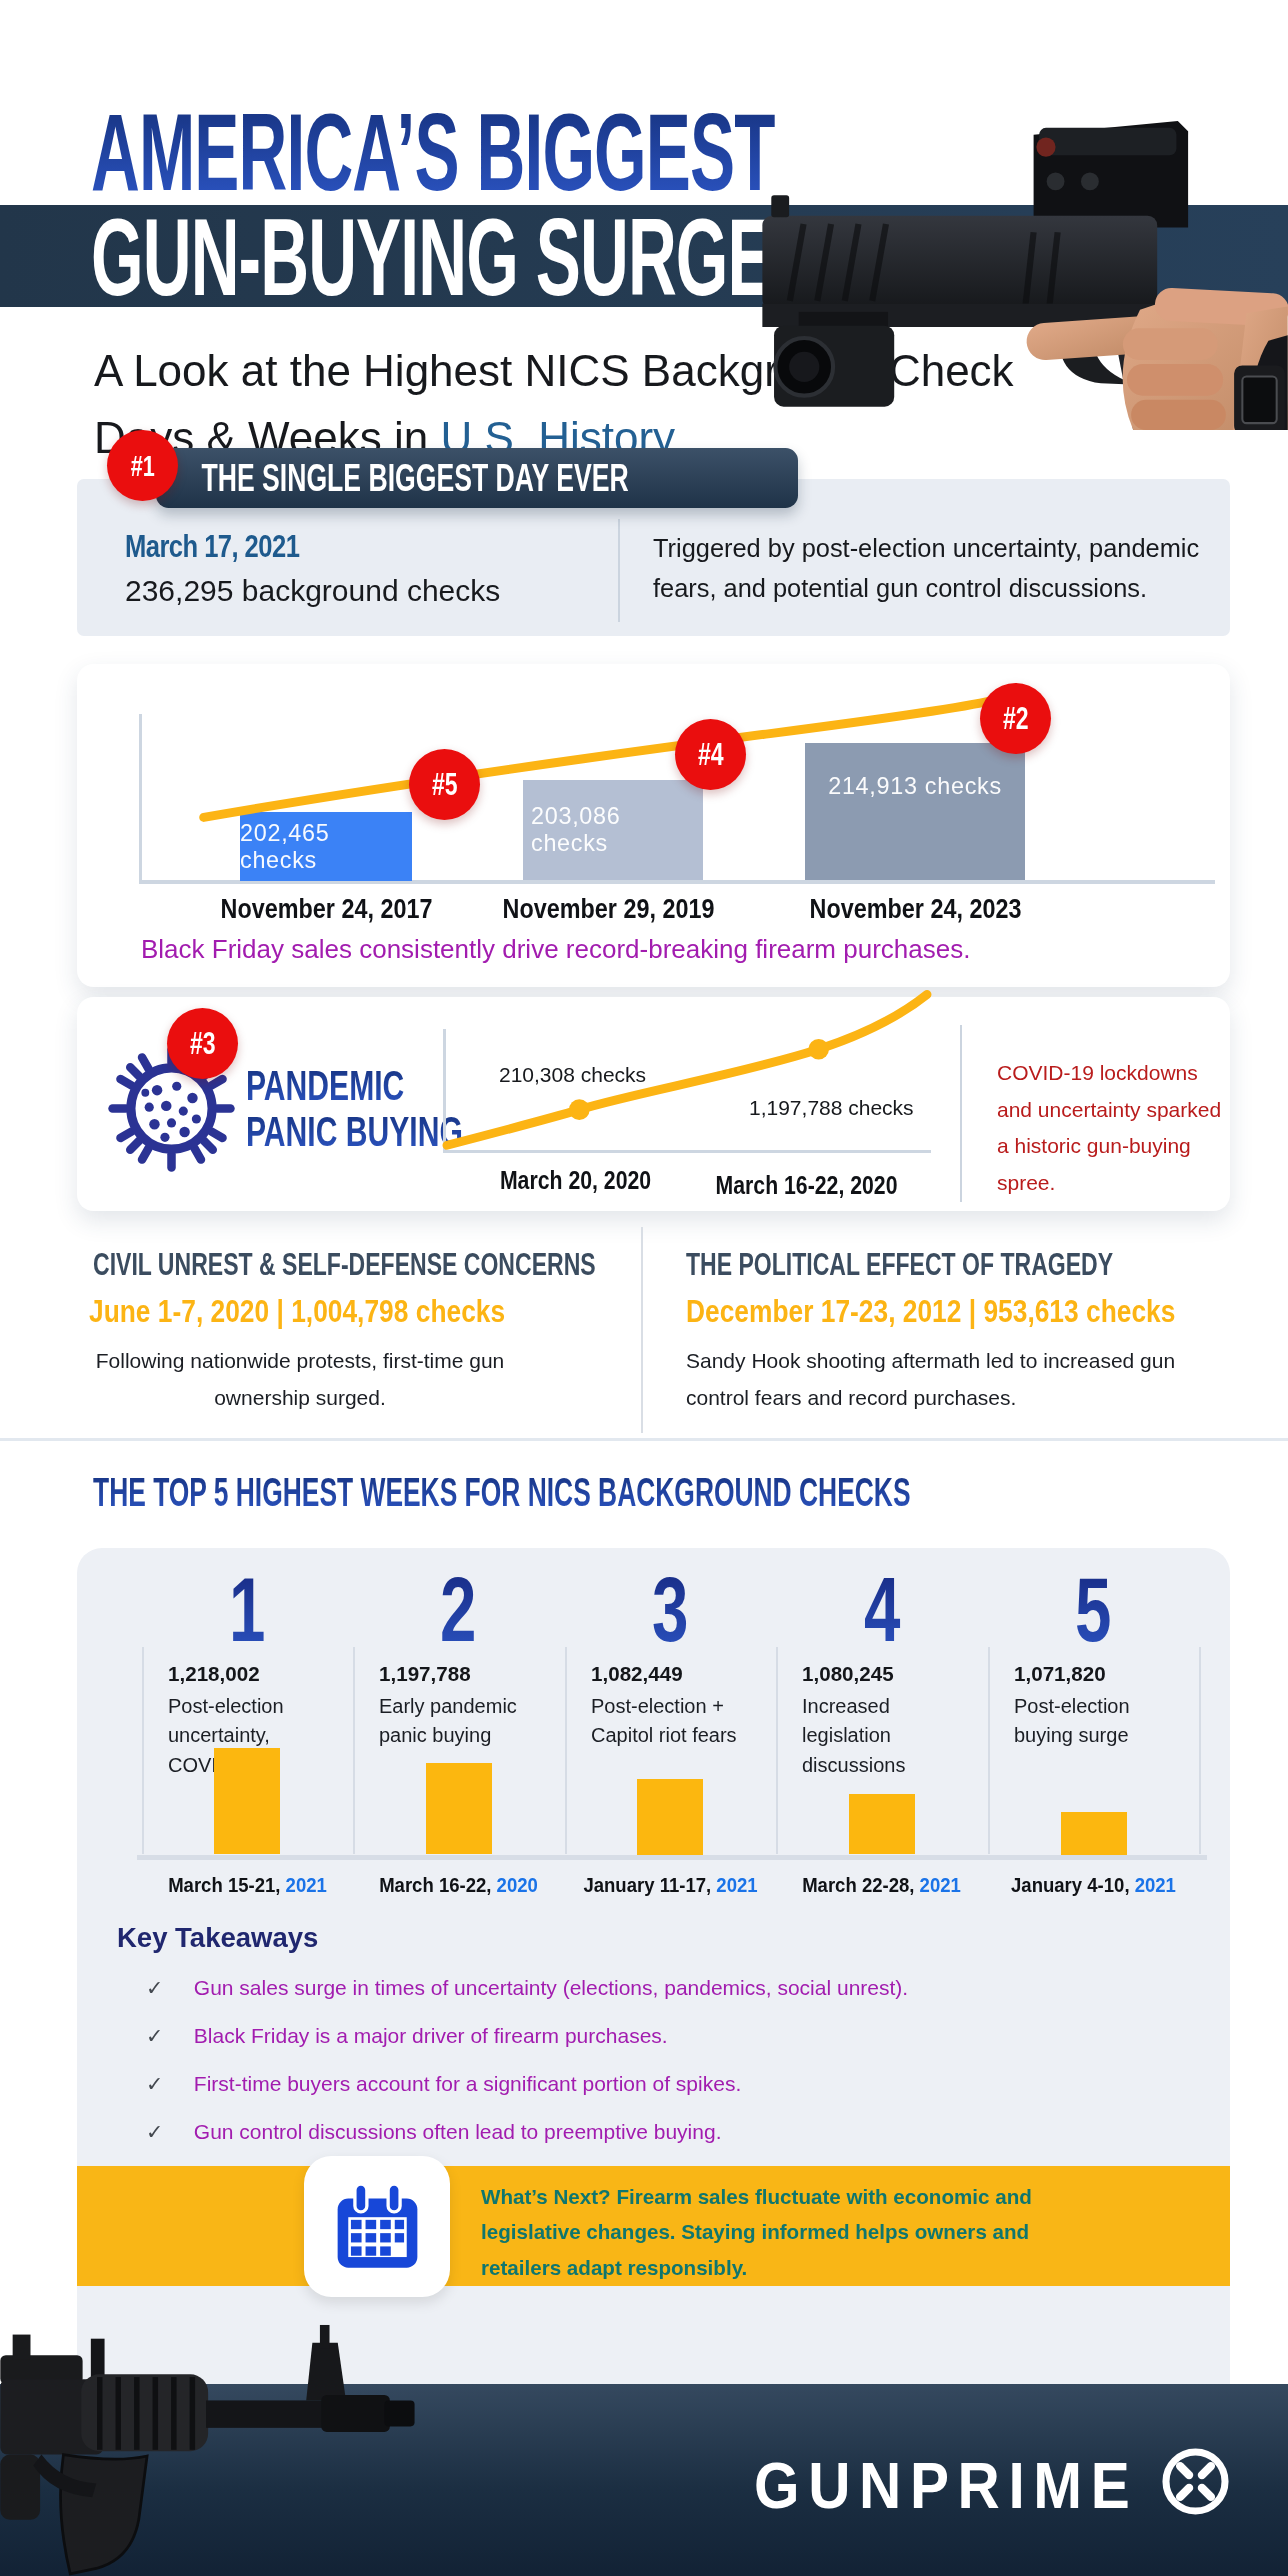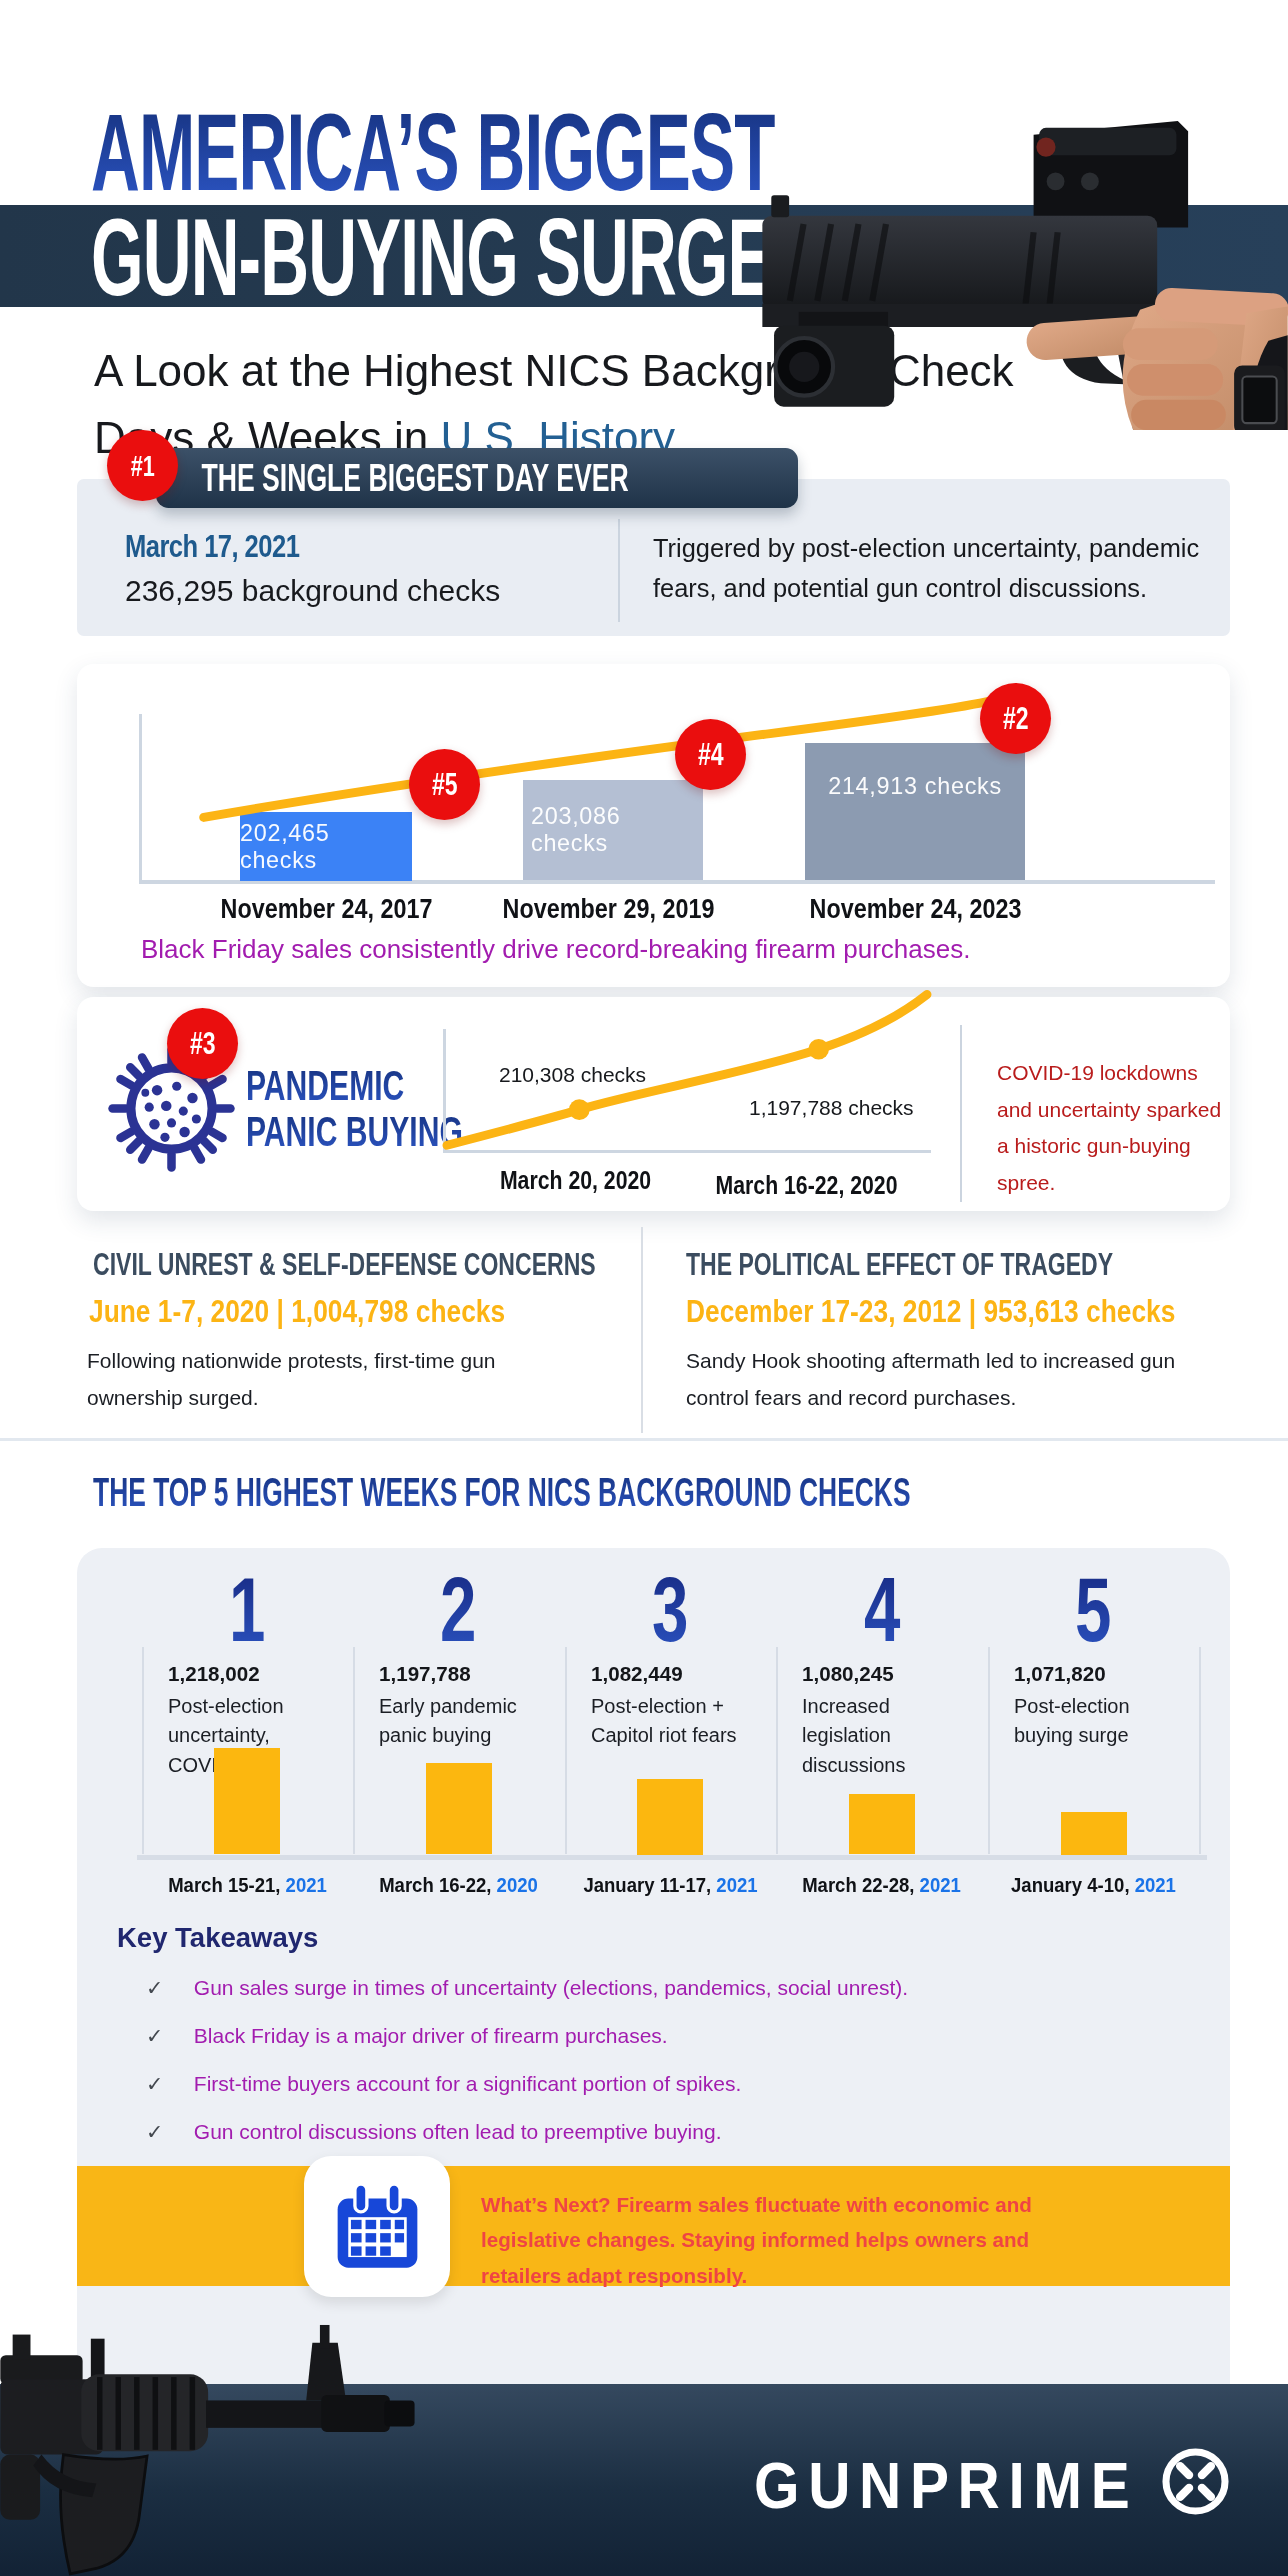--- a/index.html
+++ b/index.html
@@ -33,21 +33,21 @@
   .t5-num span{display:inline-block;transform:scaleX(.72);transform-origin:center top;
                background:linear-gradient(180deg,#16277e,#2c55c4);-webkit-background-clip:text;background-clip:text;color:transparent;}
   .t5-val{font-size:20.6px;font-weight:700;color:#14161a;}
   .t5-desc{font-size:20px;line-height:1.48;color:#1b1e24;margin-top:5.5px;}
   .t5-date{font-size:20.6px;font-weight:700;text-align:center;transform:scaleX(.9);transform-origin:center top;white-space:nowrap;color:#101216;}
   .t5-date .yr{color:#1a73e8;}
   .divider-v{background:#d6dce5;}
   .kt-item{font-size:21px;color:#a21caf;}
   .check{font-size:20.6px;color:#43484f;}
   .yellow-band{background:#f9b616;}
-  .banner-text{font-size:20.6px;font-weight:700;line-height:1.72;color:#ef4444;margin-top:8px;}
+  .banner-text{font-size:20.6px;font-weight:700;line-height:1.72;color:#0f766e;}
   .brand{font-size:65px;font-weight:700;color:#fff;letter-spacing:9.6px;transform:scaleX(.9);transform-origin:left top;white-space:nowrap;}
 </style>
 </head>
 <body>
 
 <div class="abs navy-band"></div>
 
 <div class="abs title grad-blue" style="left:91px;top:98px;">AMERICA’S BIGGEST</div>
 <div class="abs title" style="left:91px;top:206px;line-height:102px;color:#fff;">GUN-BUYING SURGES</div>
 
@@ -213,21 +213,21 @@
 <div class="abs" style="left:499px;top:1063px;font-size:21px;color:#17191d;">210,308 checks</div>
 <div class="abs" style="left:749px;top:1096px;font-size:21px;color:#17191d;">1,197,788 checks</div>
 <div class="abs bf-date" style="left:452px;top:1166px;width:247px;font-size:25px;">March 20, 2020</div>
 <div class="abs bf-date" style="left:669px;top:1171px;width:275px;font-size:25px;">March 16-22, 2020</div>
 
 <div class="abs" style="left:960px;top:1025px;width:2.1px;height:177px;background:#cbd4df;"></div>
 <div class="abs" style="left:997px;top:1055px;width:234px;font-size:21px;line-height:1.74;color:#b91c1c;">COVID-19 lockdowns and uncertainty sparked a historic gun-buying spree.</div>
 
 <div class="abs ev-head" style="left:93px;top:1246px;">CIVIL UNREST &amp; SELF-DEFENSE CONCERNS</div>
 <div class="abs ev-stat" style="left:89px;top:1294px;">June 1-7, 2020 | 1,004,798 checks</div>
-<div class="abs body-text" style="left:87px;top:1342px;width:426px;">Following nationwide protests, first-time gun ownership surged.</div>
+<div class="abs body-text" style="left:87px;top:1342px;width:426px;text-align:center;">Following nationwide protests, first-time gun ownership surged.</div>
 
 <div class="abs" style="left:641px;top:1227px;width:2.1px;height:206px;background:#d9dee5;"></div>
 
 <div class="abs ev-head" style="left:686px;top:1246px;">THE POLITICAL EFFECT OF TRAGEDY</div>
 <div class="abs ev-stat" style="left:686px;top:1294px;">December 17-23, 2012 | 953,613 checks</div>
 <div class="abs body-text" style="left:686px;top:1342px;width:550px;">Sandy Hook shooting aftermath led to increased gun control fears and record purchases.</div>
 
 <div class="abs" style="left:0;top:1438px;width:1288px;height:3.4px;background:#e2e8ef;"></div>
 
 <div class="abs cond grad-blue" style="left:93px;top:1470px;font-size:40px;transform:scaleX(.66);">THE TOP 5 HIGHEST WEEKS FOR NICS BACKGROUND CHECKS</div>

